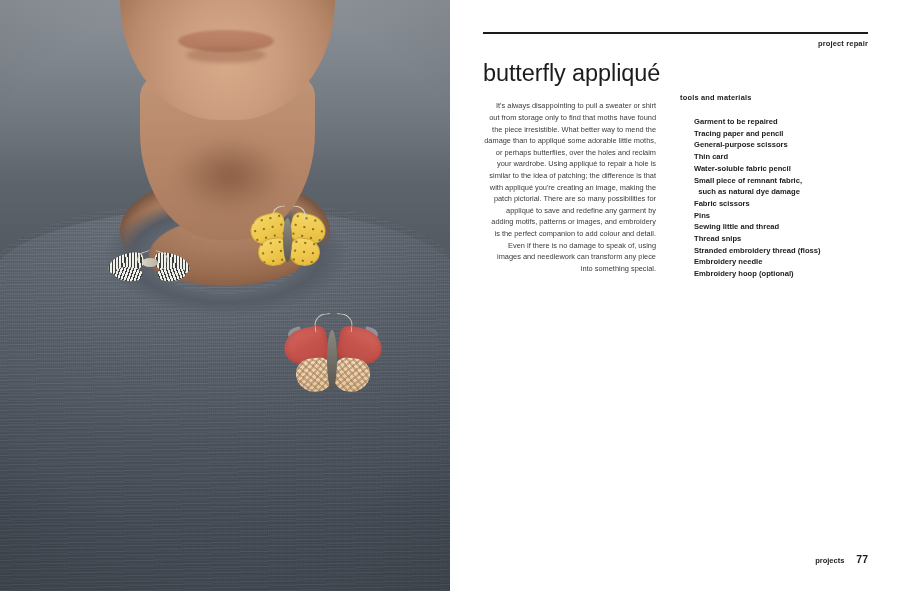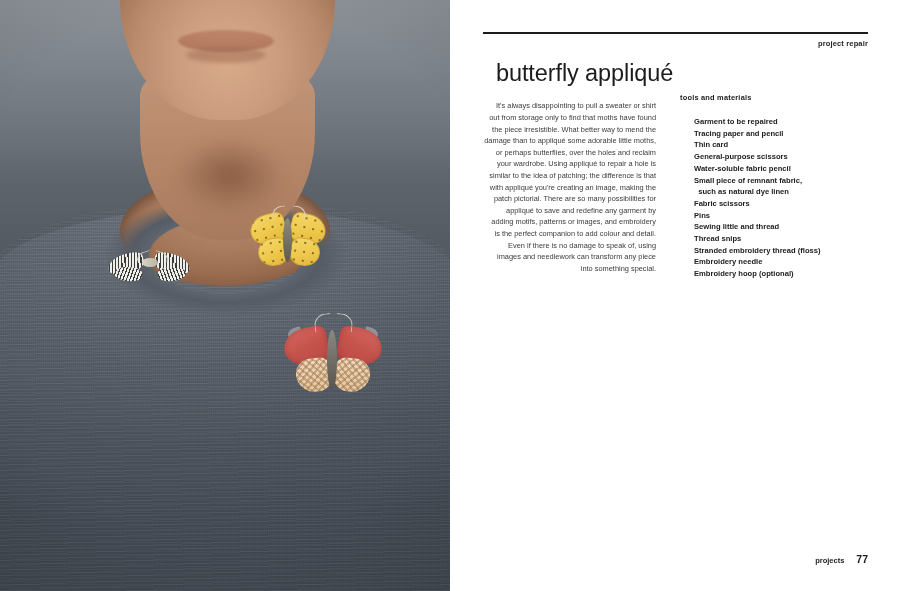--- a/index.html
+++ b/index.html
@@ -314,21 +314,21 @@
     position: absolute;
     right: 32px;
     top: 39px;
     font-size: 7.5px;
     font-weight: bold;
     letter-spacing: .02em;
     color: #1c1c1c;
   }
   .title {
     position: absolute;
-    left: 46px;
+    left: 33px;
     top: 44px;
     font-size: 23.5px;
     font-weight: 400;
     letter-spacing: -0.1px;
     color: #1c1c1c;
   }
   .intro {
     position: absolute;
     left: 34px;
     top: 93px;
@@ -443,25 +443,25 @@
     <div class="rule"></div>
     <div class="running-head">project repair</div>
     <h1 class="title">butterfly appliqué</h1>
     <p class="intro">It's always disappointing to pull a sweater or shirt out from storage only to find that moths have found the piece irresistible. What better way to mend the damage than to appliqué some adorable little moths, or perhaps butterflies, over the holes and reclaim your wardrobe. Using appliqué to repair a hole is similar to the idea of patching; the difference is that with appliqué you're creating an image, making the patch pictorial. There are so many possibilities for appliqué to save and redefine any garment by adding motifs, patterns or images, and embroidery is the perfect companion to add colour and detail. Even if there is no damage to speak of, using images and needlework can transform any piece into something special.</p>
 
     <div class="tools">
       <div class="tools-head">tools and materials</div>
       <ul>
         <li>Garment to be repaired</li>
         <li>Tracing paper and pencil</li>
+        <li>General-purpose scissors</li>
         <li>Thin card</li>
-        <li>General-purpose scissors</li>
         <li>Water-soluble fabric pencil</li>
         <li>Small piece of remnant fabric,</li>
-        <li>  such as natural dye linen</li>
+        <li>  such as natural dye damage</li>
         <li>Fabric scissors</li>
         <li>Pins</li>
         <li>Sewing little and thread</li>
         <li>Thread snips</li>
         <li>Stranded embroidery thread (floss)</li>
         <li>Embroidery needle</li>
         <li>Embroidery hoop (optional)</li>
       </ul>
     </div>
 

